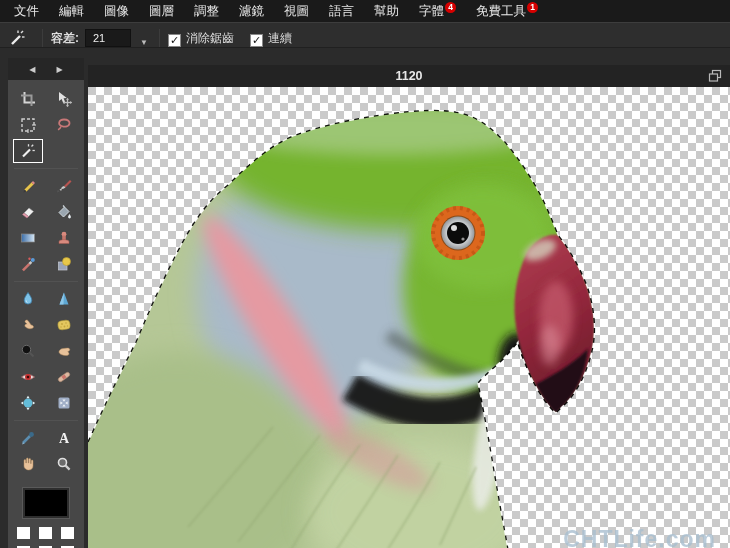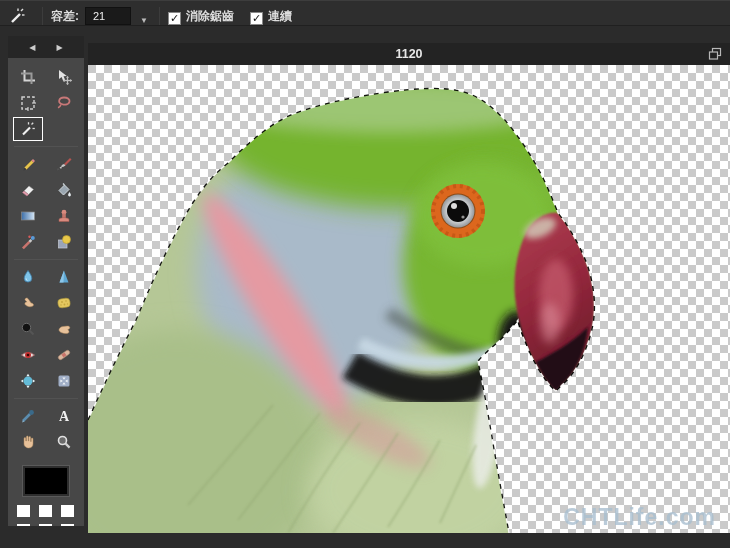--- a/index.html
+++ b/index.html
@@ -19,21 +19,21 @@
                  display:flex; align-items:flex-end; color:#ddd; font-size:12px; }
   .opt-tool { width:34px; display:flex; justify-content:center; }
   .vsep { width:1px; height:18px; background:#1c1c1c; border-right:1px solid #3c3c3c; margin:0 8px; }
   .opt-label { font-weight:bold; color:#ddd; margin-right:6px; }
   .value-box { width:46px; height:18px; background:#1a1a1a; border:1px solid #111; color:#eee;
                font-size:11px; line-height:16px; padding-left:7px; }
   .dd-arrow { color:#bbb; font-size:8px; margin-left:6px; width:14px; text-align:center; }
   .cb { width:13px; height:13px; background:#fff; border:1px solid #888; display:inline-flex;
         align-items:center; justify-content:center; margin-right:5px; }
   .cb .check { color:#111; font-size:11px; font-weight:bold; line-height:11px; }
-  .cb-label { font-weight:bold; margin-right:16px;margin-top:31px; }
+  .cb-label { font-weight:normal; margin-right:16px;margin-top:31px; }
 
   
   .main { position:relative; height:500px; }
 
   .left-col { position:absolute; left:0; top:0; width:88px; height:500px; background:#2b2b2b; }
   .panel-nav { position:absolute; left:8px; top:10px; width:76px; height:22px; background:#262626;
                display:flex; align-items:center; justify-content:space-evenly; }
   .panel-nav span { color:#ccc; font-size:8px; cursor:default; }
   .tool-panel { position:absolute; left:8px; top:32px; width:76px; height:468px; background:#474747; padding-top:6px; overflow:hidden; }
   .tool-row { height:26px; display:flex; justify-content:space-evenly; align-items:center; }
@@ -53,20 +53,33 @@
   .watermark { position:absolute; right:14px; bottom:2px; color:#a9bfd0; font-size:23px; font-weight:bold;
                letter-spacing:1px; opacity:0.8; }
 
   svg.icon { display:block; }
 </style>
 </head>
 <body>
 
 <div id="app">
 
+  <div class="menu-bar">
+    <div class="menu-item">文件</div>
+    <div class="menu-item">編輯</div>
+    <div class="menu-item">圖像</div>
+    <div class="menu-item">圖層</div>
+    <div class="menu-item">調整</div>
+    <div class="menu-item">濾鏡</div>
+    <div class="menu-item">視圖</div>
+    <div class="menu-item">語言</div>
+    <div class="menu-item">幫助</div>
+    <div class="menu-item"><span>字體</span><span class="badge">4</span></div>
+    <div class="menu-item"><span>免費工具</span><span class="badge">1</span></div>
+  </div>
 
   <div class="options-bar">
     <div class="opt-tool">
       <svg class="icon" width="18" height="18" viewBox="0 0 18 18">
         <line x1="4" y1="15" x2="12" y2="7" stroke="#eee" stroke-width="2.4"></line>
         <line x1="13" y1="4" x2="15" y2="2" stroke="#ddd" stroke-width="1.4"></line>
         <line x1="14" y1="8" x2="16.5" y2="8" stroke="#ddd" stroke-width="1.4"></line>
         <line x1="10" y1="4" x2="10" y2="1.5" stroke="#ddd" stroke-width="1.4"></line>
       </svg>
     </div>

